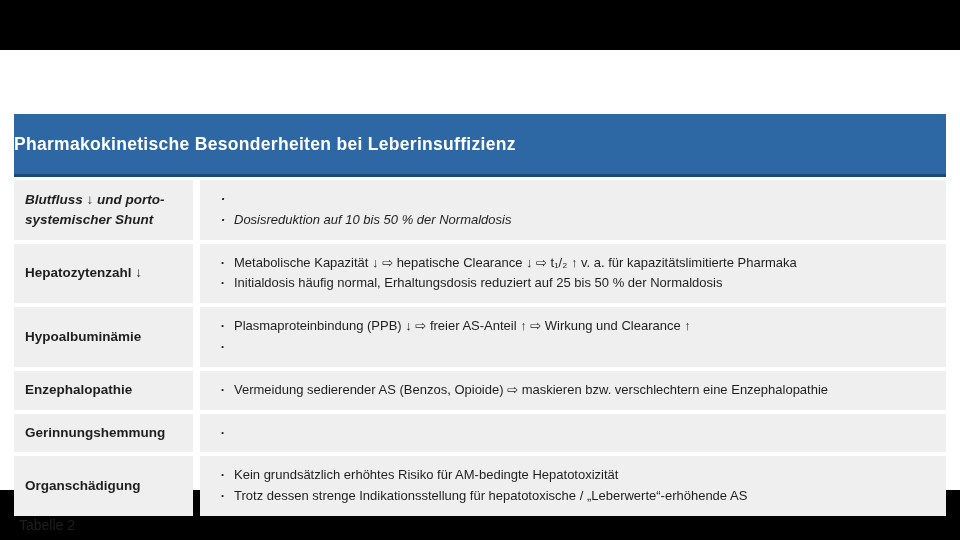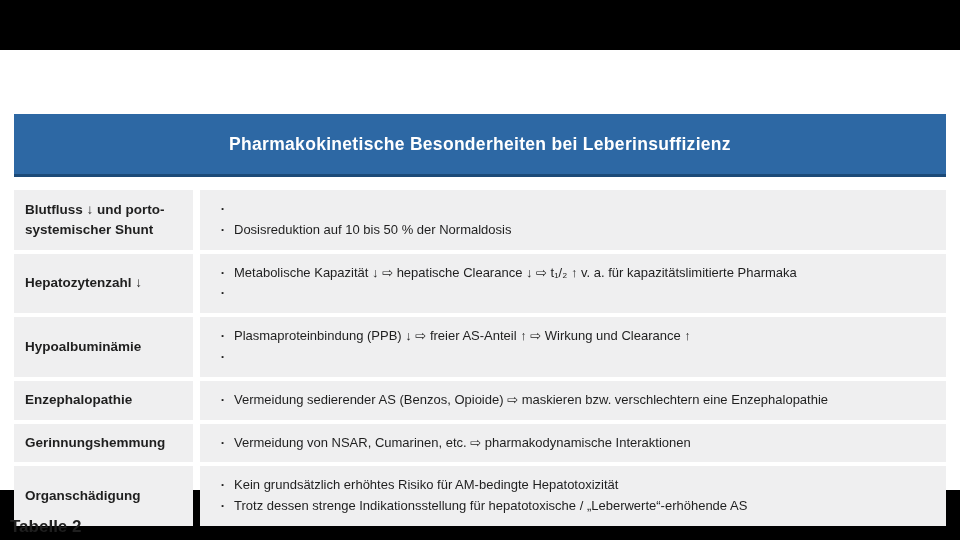--- a/index.html
+++ b/index.html
@@ -20,49 +20,49 @@
   }
   .canvas{position:relative;width:960px;height:540px;}
   .white-area{
     position:absolute;left:0;top:50px;width:960px;height:440px;
     background:var(--frame-bg);
   }
   .table-wrap{position:absolute;left:14px;top:64px;width:932px;}
   .table-header{
     height:63px;background:var(--header-bg);
     border-bottom:3px solid var(--header-border);
-    display:flex;align-items:center;justify-content:center;
+    display:flex;align-items:center;
   }
   .table-header h1{
     margin:0;color:var(--title-text);
     font-size:17.5px;font-weight:bold;letter-spacing:0.3px;
   }
   .rows{display:block;}
   .row{display:flex;margin-top:4px;}
-  .row:first-child{margin-top:13px;}
+  .row:first-child{margin-top:3px;font-style:italic;}
   .cell-label{
     width:179px;flex:none;background:var(--row-bg);
     padding:9px 8px 9px 11px;
     font-weight:bold;font-size:13.5px;line-height:1.5;
     color:var(--body-text);
     display:flex;flex-direction:column;justify-content:center;
   }
   .cell-bullets{
     flex:1;margin-left:7px;background:var(--row-bg);
     padding:9px 10px 9px 12px;
     display:flex;flex-direction:column;justify-content:center;
   }
   .bullet{
     display:flex;align-items:flex-start;
     font-size:13px;line-height:1.6;color:var(--body-text);
   }
   .bullet .marker{width:22px;flex:none;text-align:center;font-weight:bold;}
   .caption{
-    position:absolute;left:10px;top:467px;
-    font-size:17px;color:var(--body-text);font-weight:bold;
+    position:absolute;left:19px;top:467px;
+    font-size:14px;color:var(--body-text);
   }
 </style>
 </head>
 <body>
 
 <div class="canvas">
   <div class="white-area">
     <div class="table-wrap">
       <div class="table-header">
         <h1>Pharmakokinetische Besonderheiten bei Leberinsuffizienz</h1>
@@ -85,20 +85,21 @@
   <div class="row">
     <div class="cell-label">Hepatozytenzahl ↓</div>
     <div class="cell-bullets">
   <div class="bullet">
     <span class="marker">·</span>
     <span>Metabolische Kapazität ↓ ⇨ hepatische Clearance ↓ ⇨ t₁/₂ ↑ v. a. für kapazitätslimitierte Pharmaka</span>
   </div>
 
   <div class="bullet">
     <span class="marker">·</span>
+    <span>Initialdosis häufig normal, Erhaltungsdosis reduziert auf 25 bis 50 % der Normaldosis</span>
   </div>
 </div>
   </div>
 
   <div class="row">
     <div class="cell-label">Hypoalbuminämie</div>
     <div class="cell-bullets">
   <div class="bullet">
     <span class="marker">·</span>
     <span>Plasmaproteinbindung (PPB) ↓ ⇨ freier AS-Anteil ↑ ⇨ Wirkung und Clearance ↑</span>
@@ -118,21 +119,20 @@
     <span>Vermeidung sedierender AS (Benzos, Opioide) ⇨ maskieren bzw. verschlechtern eine Enzephalopathie</span>
   </div>
 </div>
   </div>
 
   <div class="row">
     <div class="cell-label">Gerinnungshemmung</div>
     <div class="cell-bullets">
   <div class="bullet">
     <span class="marker">·</span>
-    <span>Vermeidung von NSAR, Cumarinen, etc. ⇨ pharmakodynamische Interaktionen</span>
   </div>
 </div>
   </div>
 
   <div class="row">
     <div class="cell-label">Organschädigung</div>
     <div class="cell-bullets">
   <div class="bullet">
     <span class="marker">·</span>
     <span>Kein grundsätzlich erhöhtes Risiko für AM-bedingte Hepatotoxizität</span>

